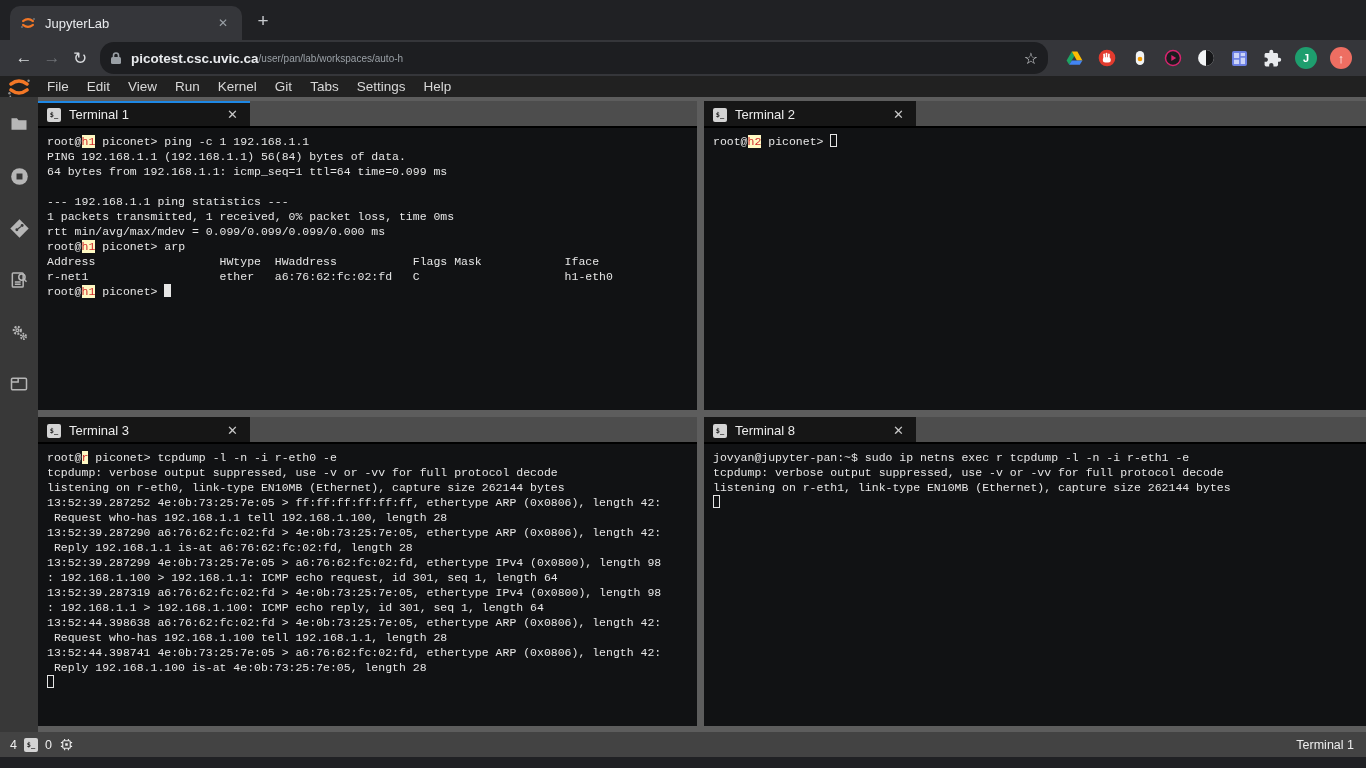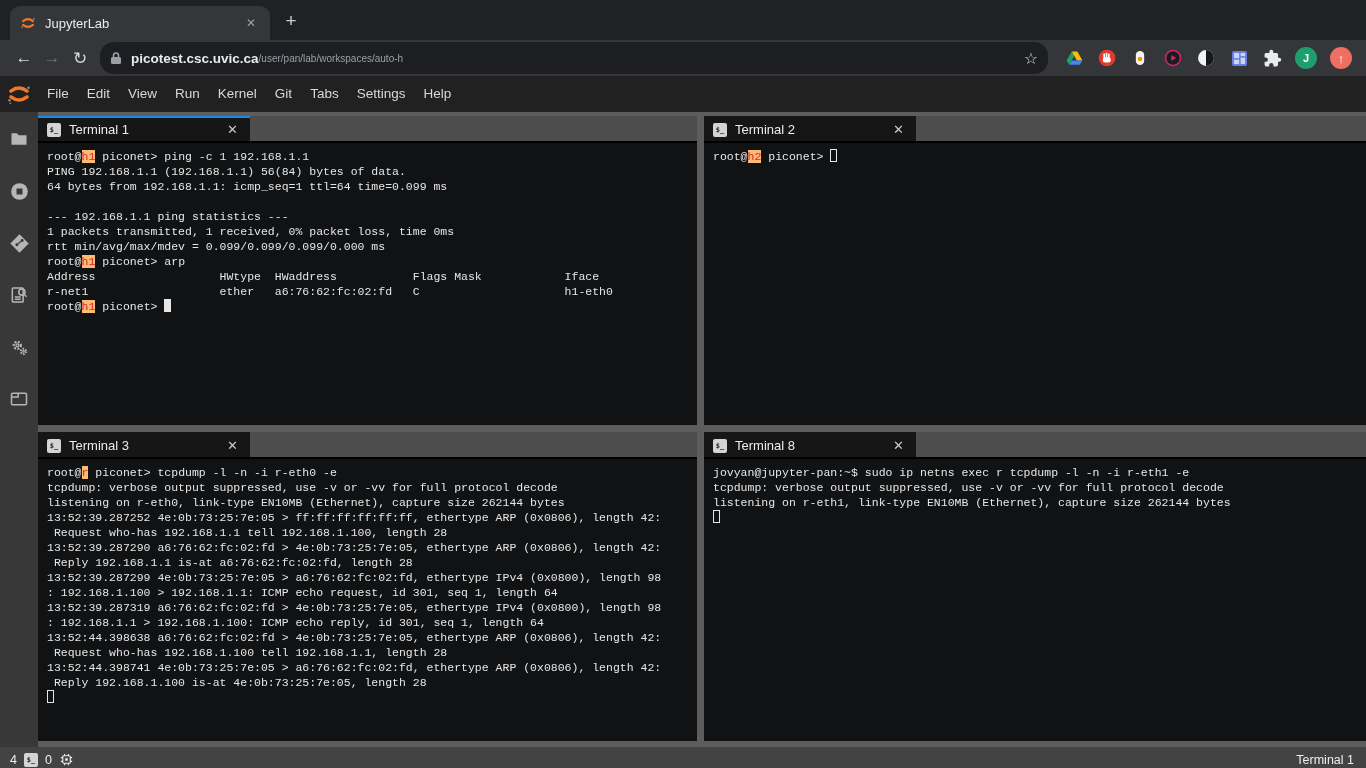--- a/index.html
+++ b/index.html
@@ -1,21 +1,21 @@
 <!DOCTYPE html>
 <html><head>
 <meta charset="utf-8">
 <style>
   * { margin:0; padding:0; box-sizing:border-box; }
   html,body { width:1366px; height:768px; overflow:hidden; background:#202124;
               font-family:"Liberation Sans", sans-serif; }
 
   
   .tabstrip { height:40px; background:#202124; display:flex; align-items:flex-end; }
-  .chrome-tab { margin-left:10px; width:260px; height:34px; background:#35363a;
+  .chrome-tab { margin-left:10px; width:232px; height:34px; background:#35363a;
     border-radius:10px 10px 0 0; display:flex; align-items:center; padding:0 10px; }
   .chrome-tab .title { flex:1; color:#e8eaed; font-size:13px; margin-left:9px;
     white-space:nowrap; overflow:hidden; }
   .tab-close { color:#9aa0a6; font-size:12px; padding:2px 4px; cursor:default; }
   .newtab-btn { color:#c8cbcf; font-size:19px; margin:0 0 6px 8px; width:26px; height:26px;
     display:flex; align-items:center; justify-content:center; }
 
   .toolbar { height:36px; background:#35363a; display:flex; align-items:center; padding:0 10px; }
   .nav-ico { color:#d8dadd; font-size:17px; width:28px; height:28px; display:flex;
     align-items:center; justify-content:center; }
@@ -27,21 +27,21 @@
   .omnibox .spacer { flex:1; }
   .star { color:#d8dadd; font-size:16px; }
   .ext-row { display:flex; align-items:center; gap:13px; padding:0 4px 0 8px; }
   .ext-ico { width:20px; height:20px; display:flex; align-items:center; justify-content:center; }
   .avatar { width:22px; height:22px; border-radius:50%; background:#1e9e6e; color:#fff;
     font-size:11px; font-weight:bold; display:flex; align-items:center; justify-content:center; }
   .update-badge { width:22px; height:22px; border-radius:50%; background:#ee6e62; color:#fff;
     font-size:13px; display:flex; align-items:center; justify-content:center; }
 
   
-  .jlab-menubar { height:36px; background:#212121; display:flex; align-items:center; }
+  .jlab-menubar { height:21px; background:#212121; display:flex; align-items:center; }
   .jlab-logo { width:38px; display:flex; align-items:center; justify-content:center; }
   .menu-item { color:#d8d8d8; font-size:13.5px; padding:0 9px; height:32px; line-height:32px; }
 
   
   .jlab-body { display:flex; height:635px; }
   .jlab-sidebar { width:38px; background:#383838; display:flex; flex-direction:column;
     align-items:center; padding-top:16px; gap:30px; }
   .side-ico { width:22px; height:22px; display:flex; align-items:center; justify-content:center; }
 
   .dock { flex:1; background:#5d5d5d; display:grid; grid-template-columns:659px 1fr;
@@ -56,21 +56,21 @@
   .term-badge { width:14px; height:14px; background:#d4d4d4; border-radius:2px; color:#222;
     font-family:"DejaVu Sans Mono", monospace; font-size:7px; font-weight:bold;
     display:flex; align-items:center; justify-content:center; letter-spacing:0; flex:none; }
   .panel-tab .label { flex:1; color:#ececec; font-size:13px; margin-left:8px; white-space:nowrap; }
   .panel-tab .tab-close { font-size:13px; color:#c9c9c9; }
 
   .terminal { flex:1; background:#111214; padding:6px 0 0 9px; overflow:hidden;
     font-family:"Liberation Mono", "DejaVu Sans Mono", monospace;
     font-size:11.5px; line-height:15px; color:#e6e6e6; cursor:text; }
   .tline { height:15px; white-space:pre; }
-  .hl { background:#fdba74; color:#d12b2b; }
+  .hl { background:#fef9c3; color:#d12b2b; }
   .cursor { display:inline-block; width:7px; height:13px; vertical-align:-2px; }
   .cursor.solid { background:#e6e6e6; }
   .cursor.hollow { border:1px solid #e6e6e6; }
 
   
   .statusbar { height:25px; background:#434343; display:flex; align-items:center;
     color:#eeeeee; font-size:12.5px; padding:0 12px 0 10px; }
   .statusbar .grp { display:flex; align-items:center; gap:7px; }
   .statusbar .right { margin-left:auto; }
   svg { display:block; }

